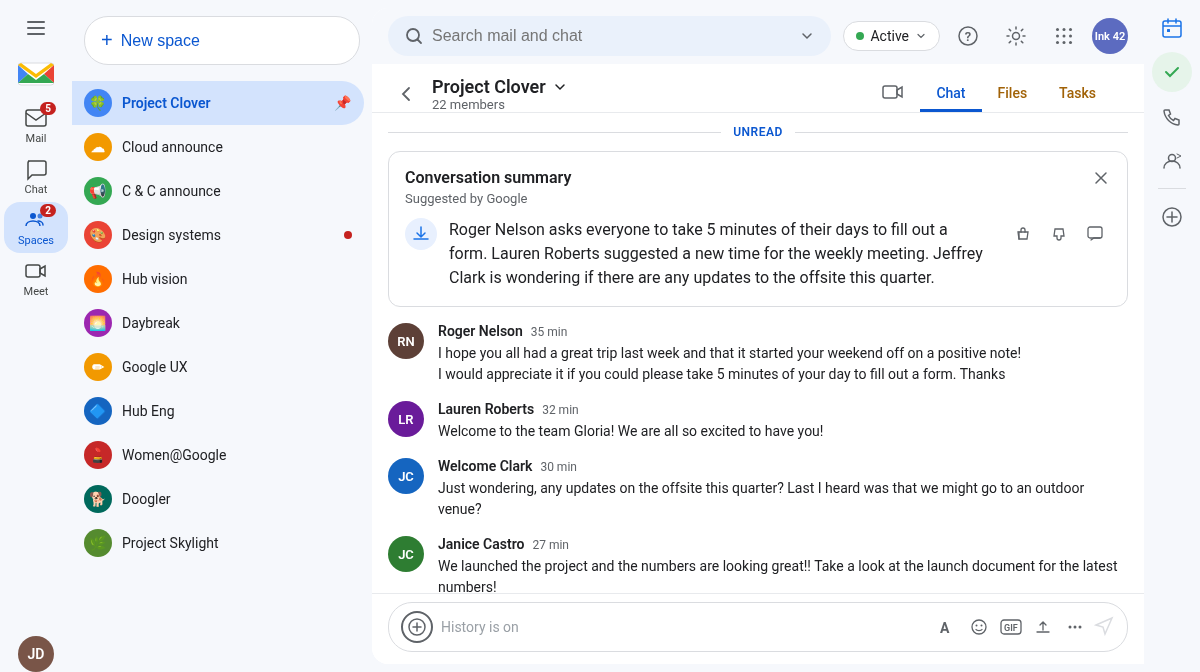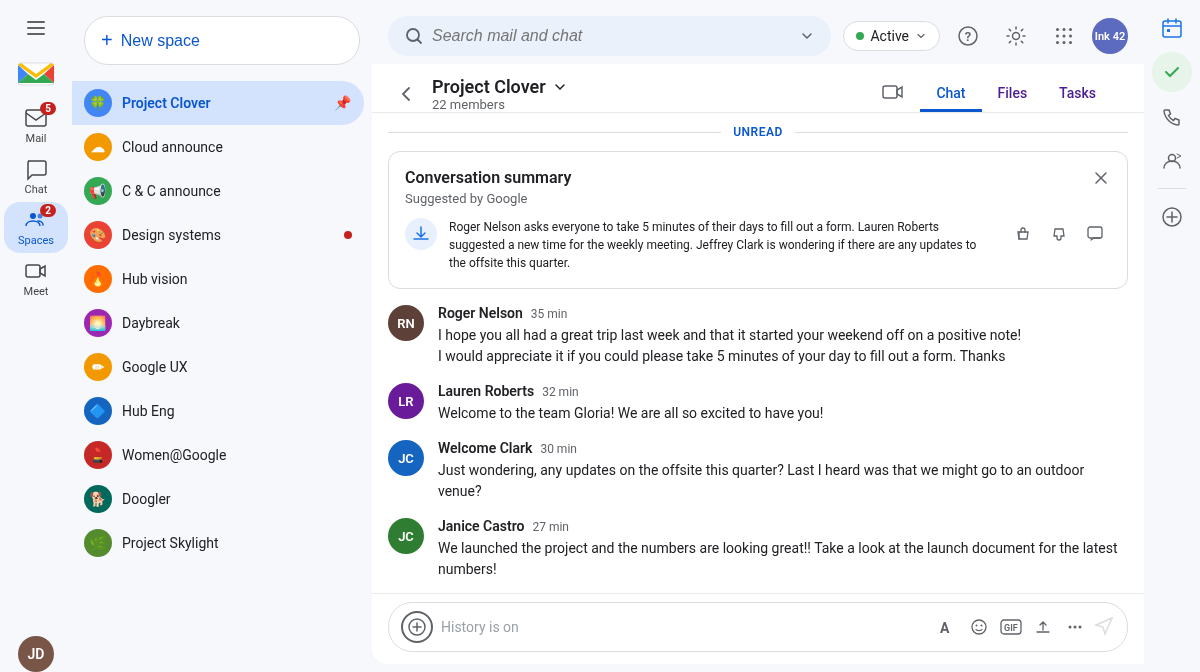--- a/index.html
+++ b/index.html
@@ -118,21 +118,21 @@
       display: flex; align-items: center;
       background: #eaf1fb;
       border-radius: 24px;
       padding: 0 16px;
       height: 40px;
       gap: 8px;
       max-width: 680px;
     }
     .search-bar input {
       flex: 1; border: none; background: transparent; font-size: 16px;
-      color: #202124; outline: none; font-style: italic;
+      color: #202124; outline: none;
     }
     .top-right {
       display: flex; align-items: center; gap: 8px; margin-left: auto;
     }
     .status-btn {
       display: flex; align-items: center; gap: 6px;
       background: white;
       border: 1px solid #dadce0;
       border-radius: 20px;
       padding: 6px 12px;
@@ -174,21 +174,21 @@
     .chat-subtitle { font-size: 13px; color: #5f6368; }
     .chat-action { color: #5f6368; font-size: 20px; cursor: pointer; }
 
     .chat-tabs {
       display: flex; gap: 0;
       padding: 0 16px;
       margin-top: 4px;
     }
     .chat-tab {
       padding: 8px 16px;
-      font-size: 14px; color: #4c1d95;
+      font-size: 14px; color: #a16207;
       cursor: pointer;
       border-bottom: 3px solid transparent;
       font-weight: 500;
     }
     .chat-tab.active {
       color: #0b57d0;
       border-bottom: 3px solid #0b57d0;
     }
 
     .chat-body {
@@ -217,21 +217,21 @@
     .conv-summary-title { font-size: 16px; font-weight: 600; color: #202124; margin-bottom: 4px; }
     .conv-summary-sub { font-size: 13px; color: #5f6368; margin-bottom: 12px; }
     .conv-summary-body {
       display: flex; align-items: flex-start; gap: 12px;
     }
     .summary-icon {
       width: 32px; height: 32px; border-radius: 50%;
       background: #e8f0fe; display: flex; align-items: center; justify-content: center;
       flex-shrink: 0; color: #1a73e8; font-size: 16px;
     }
-    .summary-text { font-size: 12px; color: #202124; line-height: 1.5; flex: 1; }
+    .summary-text { font-size: 16px; color: #202124; line-height: 1.5; flex: 1; }
     .summary-actions {
       display: flex; gap: 4px; margin-left: 12px; flex-shrink: 0;
     }
     .summary-action-btn {
       width: 32px; height: 32px; border-radius: 50%;
       display: flex; align-items: center; justify-content: center;
       cursor: pointer; color: #5f6368; font-size: 18px;
     }
     .close-btn {
       position: absolute; top: 12px; right: 12px;

